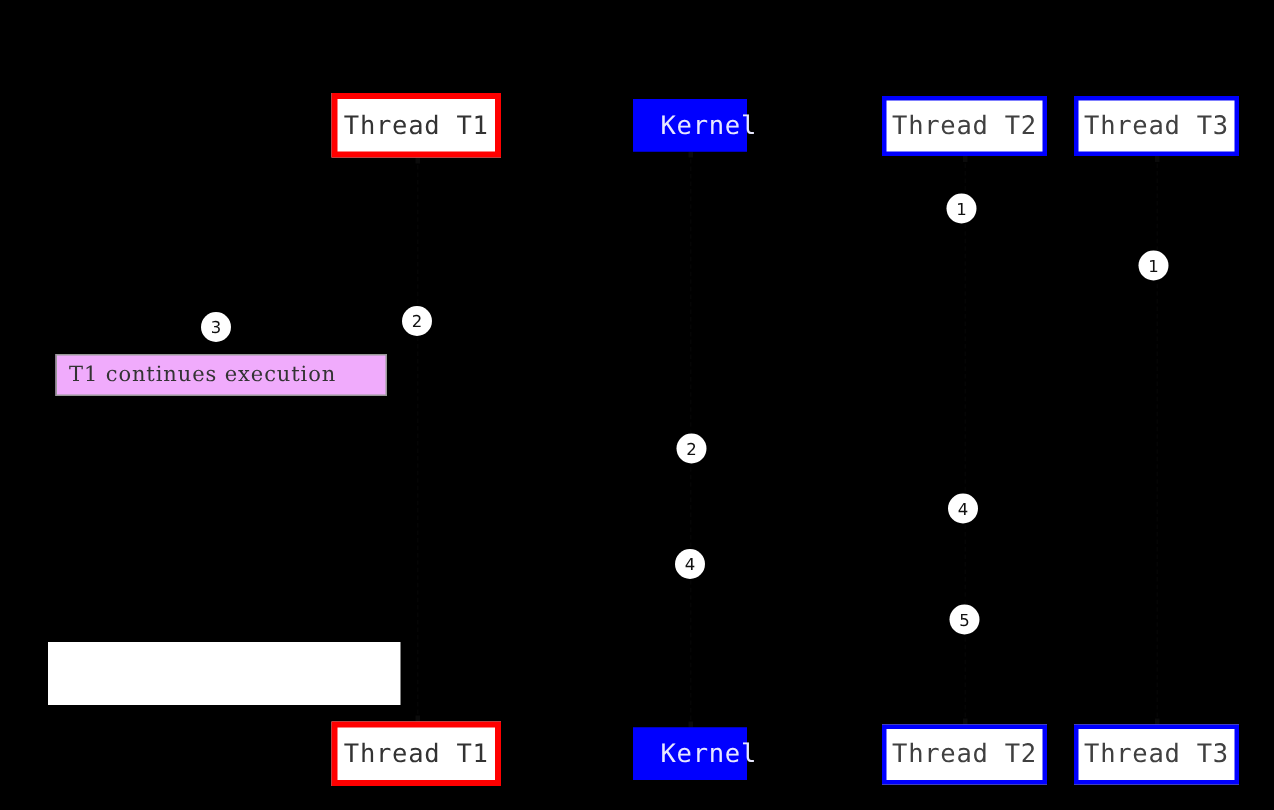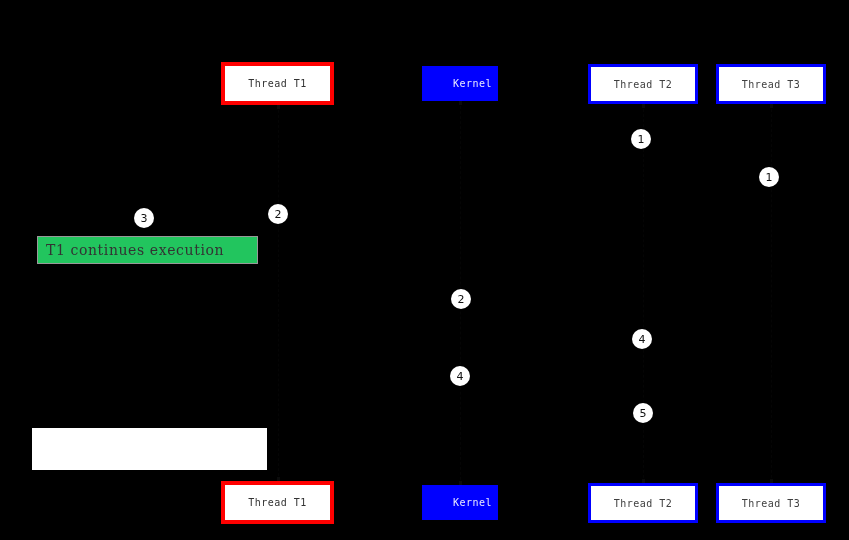--- a/index.html
+++ b/index.html
@@ -19,21 +19,21 @@
   }
 
   
   .lifebox {
     position: absolute;
     box-sizing: border-box;
     display: flex;
     align-items: center;
     justify-content: center;
     font-family: "DejaVu Sans Mono", monospace;
-    font-size: 10px;
+    font-size: 17px;
     letter-spacing: 0.5px;
     white-space: nowrap;
   }
   .lifebox.red {
     background: #ffffff;
     border: 4px solid #ff0000;
     color: #333333;
   }
   .lifebox.blueline {
     background: #ffffff;
@@ -75,21 +75,21 @@
     display: flex;
     align-items: center;
     justify-content: center;
     line-height: 1;
   }
 
   
   .notebox {
     position: absolute;
     box-sizing: border-box;
-    background: #22c55e;
+    background: #f0abfc;
     border: 1px solid #999999;
     color: #333333;
     font-family: "DejaVu Serif", serif;
     font-size: 14px;
     display: flex;
     align-items: center;
     padding-left: 8px;
     white-space: nowrap;
     letter-spacing: 0.6px;
     text-align: center;

